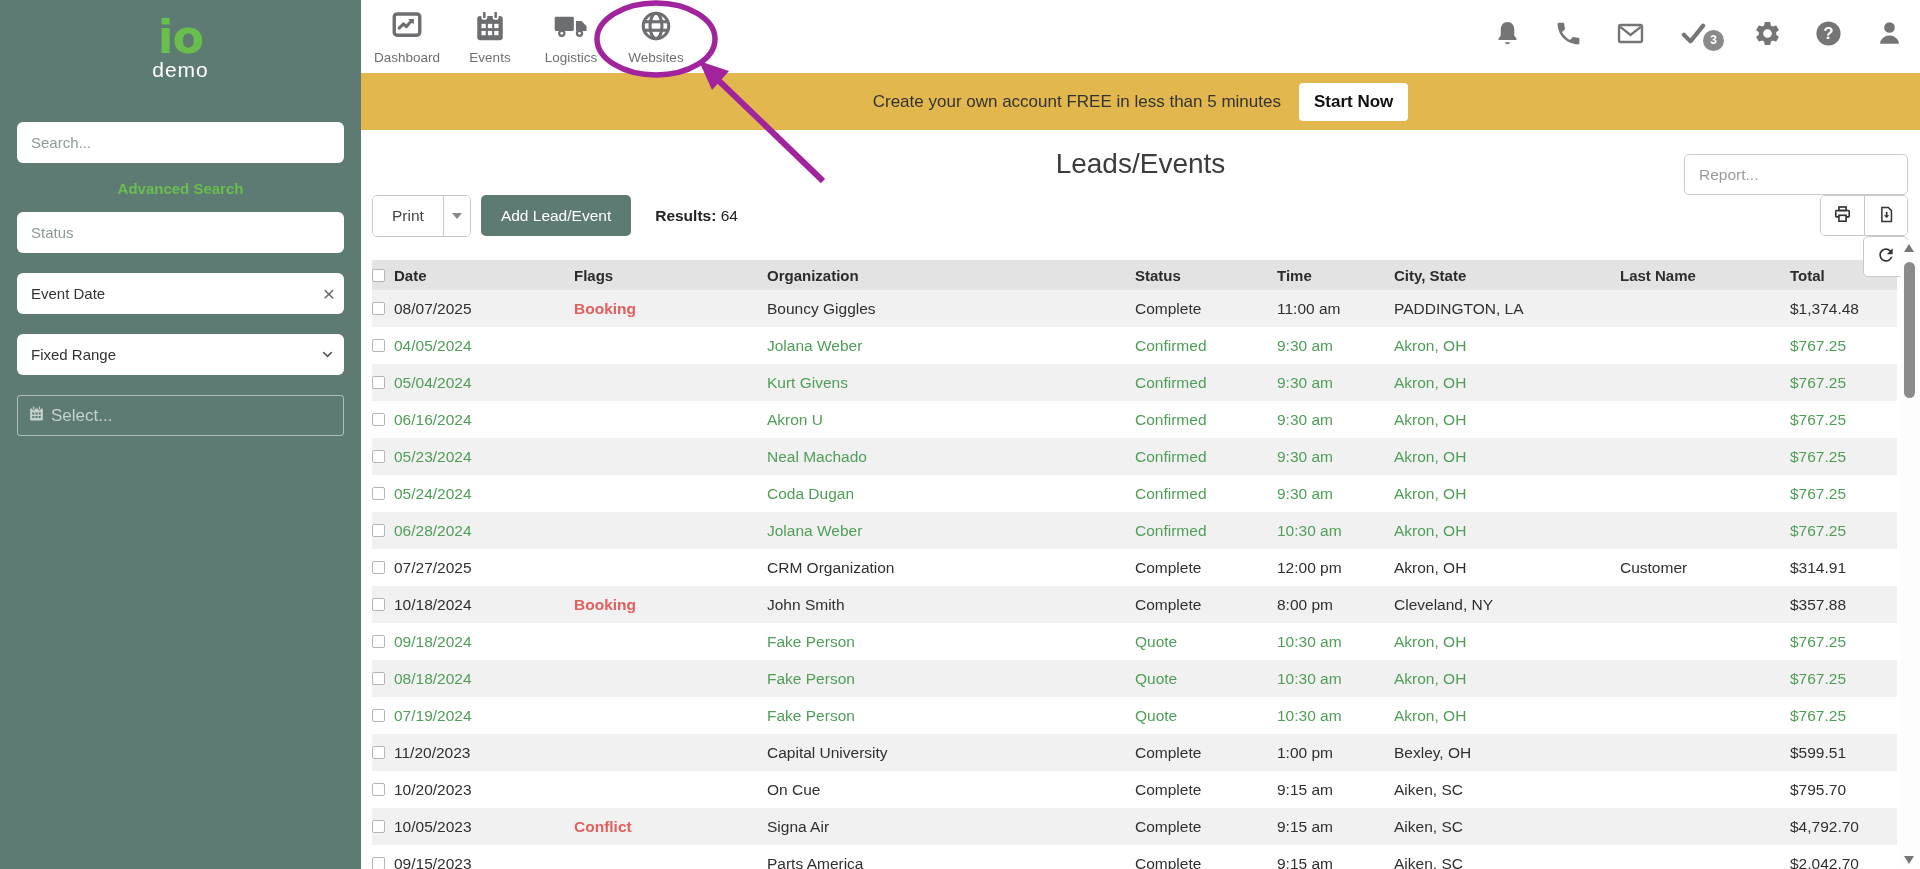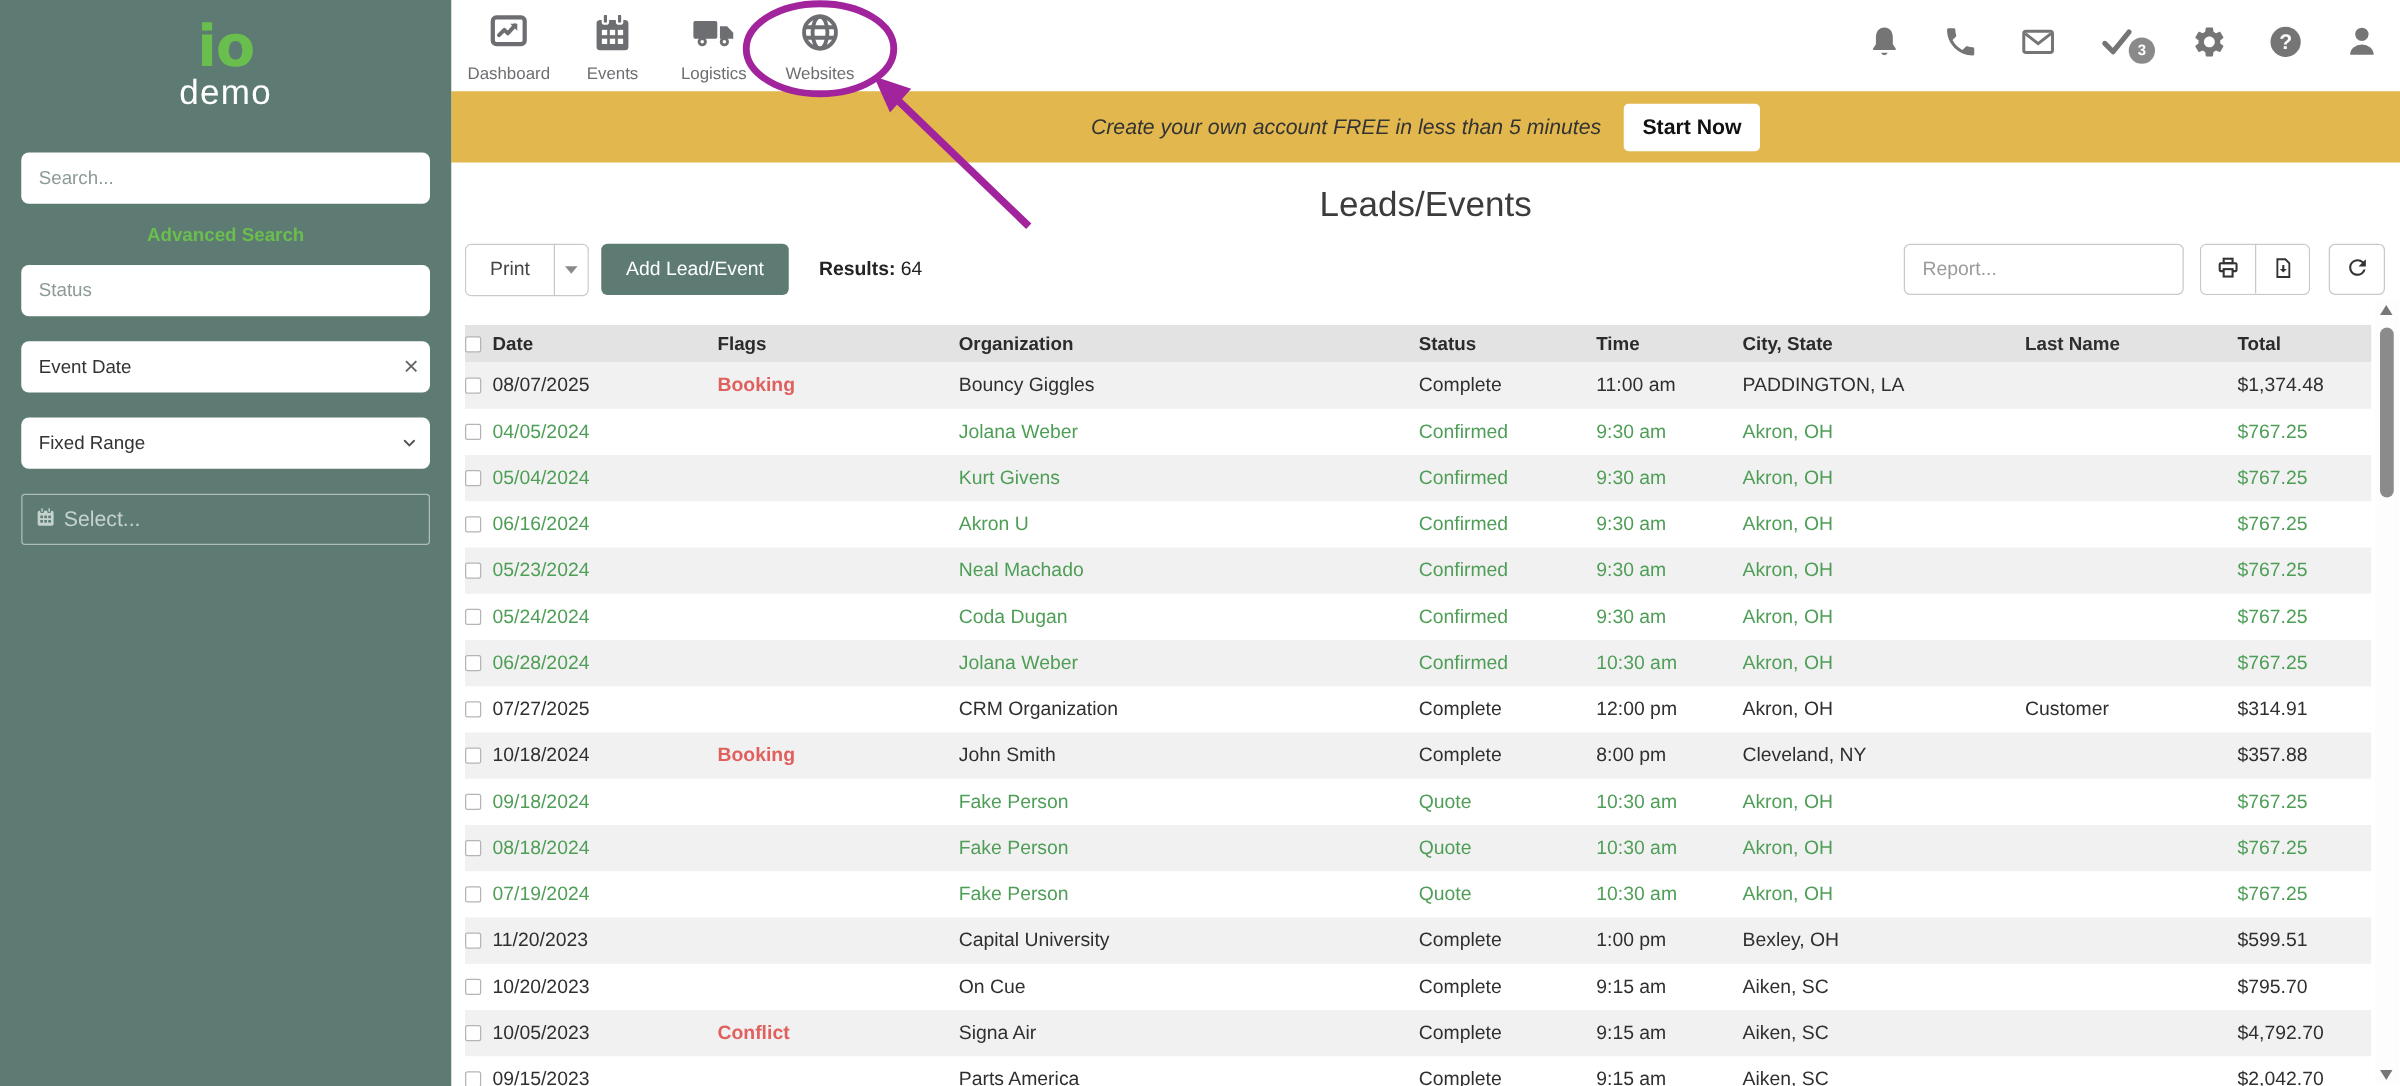--- a/index.html
+++ b/index.html
@@ -5,21 +5,21 @@
   * { box-sizing: border-box; margin: 0; padding: 0; }
   html,body { width: 1920px; height: 869px; overflow: hidden; background:#fff;
     font-family: "Liberation Sans", sans-serif; }
 
   
   .sidebar { position: absolute; left:0; top:0; width:361px; height:869px;
     background: var(--c-sidebar, #5d7b73); padding: 0 17px; z-index: 5; }
   .logo-wrap { text-align:center; padding-top:14px; height:122px; }
   .logo-main { font-family:"DejaVu Sans", sans-serif; font-weight:800; font-size:46px;
     color: var(--c-accent, #69be4e); letter-spacing:-1px; line-height:1.0; }
-  .logo-sub { color:#fff; font-size:28px; letter-spacing:1px; margin-top:-2px; }
+  .logo-sub { color:#fff; font-size:21px; letter-spacing:1px; margin-top:-2px; }
   .sb-field { width:100%; height:41px; background:#fff; border:none; border-radius:6px;
     padding:0 14px; font-size:15px; color:#333; font-family:inherit; display:block; }
   .sb-field::placeholder { color:#8d9a97; opacity:1; }
   .adv-link { display:block; text-align:center; color:var(--c-accent,#69be4e);
     font-size:15px; font-weight:700; margin:17px 0 15px; text-decoration:none; }
   .sb-gap { margin-top:20px; }
   .sb-combo { position:relative; }
   .sb-combo .sb-field { padding-right:14px; }
   .combo-btn { position:absolute; right:9px; top:0; height:41px; display:flex;
     align-items:center; border:none; background:transparent; cursor:pointer; }
@@ -40,40 +40,40 @@
   .icon-gray { color:#6d6e71; }
   .topbar-right { display:flex; align-items:center; gap:32px; padding-right:16px; height:66px; }
   .tb-icon { position:relative; cursor:pointer; display:flex; align-items:center; }
   .badge { position:absolute; right:-15px; bottom:-3px; width:21px; height:21px;
     border-radius:50%; background:#8a8a8a; color:#fff; font-size:12px; font-weight:700;
     display:flex; align-items:center; justify-content:center; }
   .tb-check { margin-right:12px; }
 
   .banner { height:57px; background: var(--c-banner, #e2b84e); display:flex;
     align-items:center; justify-content:center; gap:18px; }
-  .banner-text { font-size:17px; color:#333;font-style:italic; }
+  .banner-text { font-size:17px; color:#333; }
   .banner-btn { background:#fff; border:none; border-radius:4px; padding:9px 15px;
     font-size:17px; font-weight:700; color:#111; cursor:pointer; font-family:inherit; }
 
   .page-title { text-align:center; font-size:28px; color:#3c3c3c; margin-top:18px; font-weight:500; }
 
   .toolbar { display:flex; align-items:center; margin:15px 12px 0 11px; height:41px; }
   .split-btn { display:flex; border:1px solid #c9c9c9; border-radius:5px; overflow:hidden;
     background:#fff; height:42px; }
   .split-main { padding:0 19px; font-size:15.5px; color:#444; background:#fff; border:none;
     cursor:pointer; font-family:inherit; }
   .split-caret { width:27px; border:none; border-left:1px solid #c9c9c9; background:#fff;
     cursor:pointer; display:flex; align-items:center; justify-content:center; }
   .caret-down { width:0; height:0; border-left:5px solid transparent;
     border-right:5px solid transparent; border-top:6px solid #8a8a8a; }
   .add-btn { margin-left:10px; background:var(--c-sidebar,#5d7b73); color:#fff; border:none;
     border-radius:5px; padding:0 20px; height:41px; font-size:15.5px; cursor:pointer; font-family:inherit; }
   .results { margin-left:24px; font-size:15.5px; color:#222; }
   .results b { font-weight:700; }
-  .toolbar-right { margin-left:auto; display:flex; align-items:flex-end; }
+  .toolbar-right { margin-left:auto; display:flex; align-items:flex-end;flex-direction:column; }
   .report-input { width:224px; height:41px; border:1px solid #c9c9c9; border-radius:5px;
     padding:0 14px; font-size:15.5px; color:#333; font-family:inherit; }
   .report-input::placeholder { color:#9a9a9a; opacity:1; }
   .btn-group { display:flex; margin-left:13px; border:1px solid #c9c9c9; border-radius:5px;
     overflow:hidden; height:41px; }
   .bg-btn { width:43px; background:#fff; border:none; cursor:pointer; display:flex;
     align-items:center; justify-content:center; }
   .bg-btn + .bg-btn { border-left:1px solid #c9c9c9; }
   .refresh-btn { margin-left:15px; width:45px; height:41px; background:#fff;
     border:1px solid #c9c9c9; border-radius:5px; cursor:pointer; display:flex;

